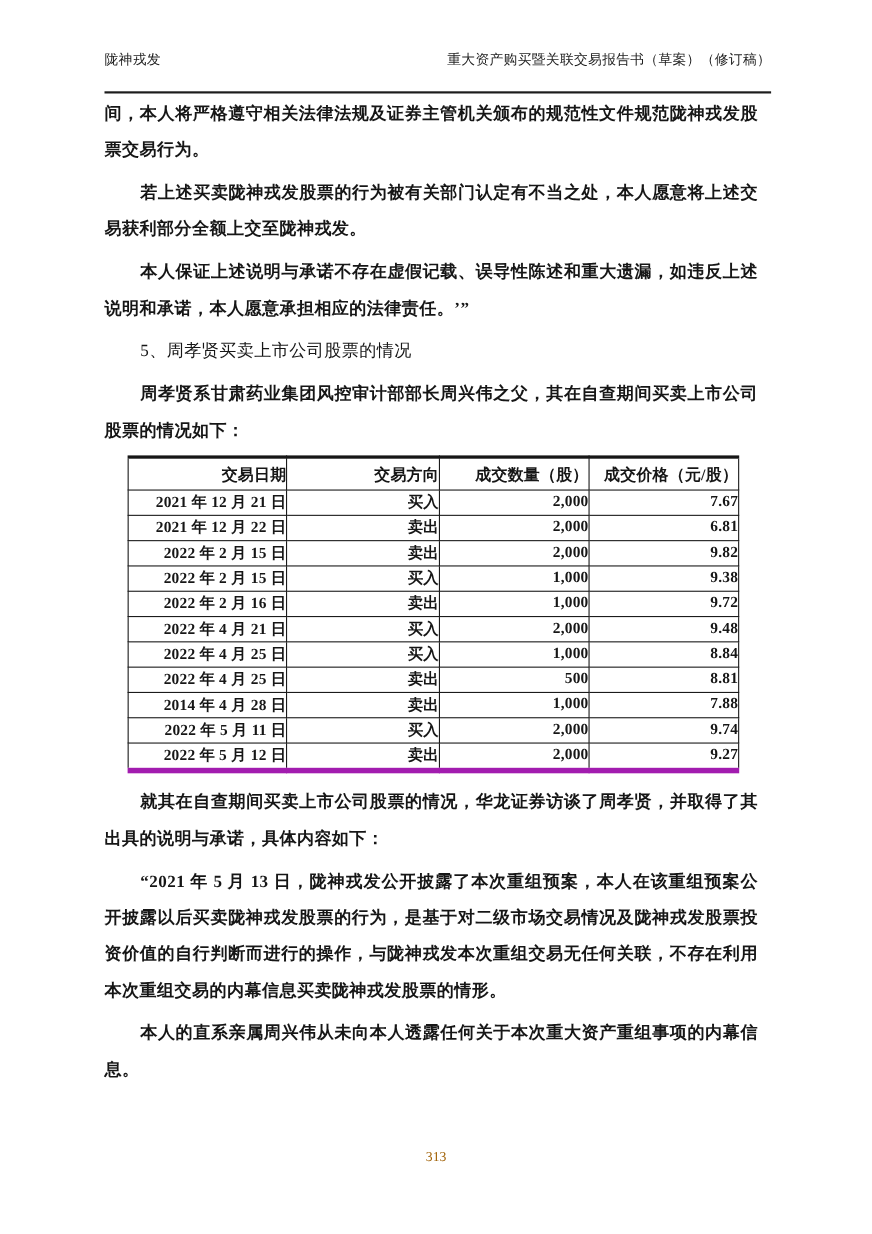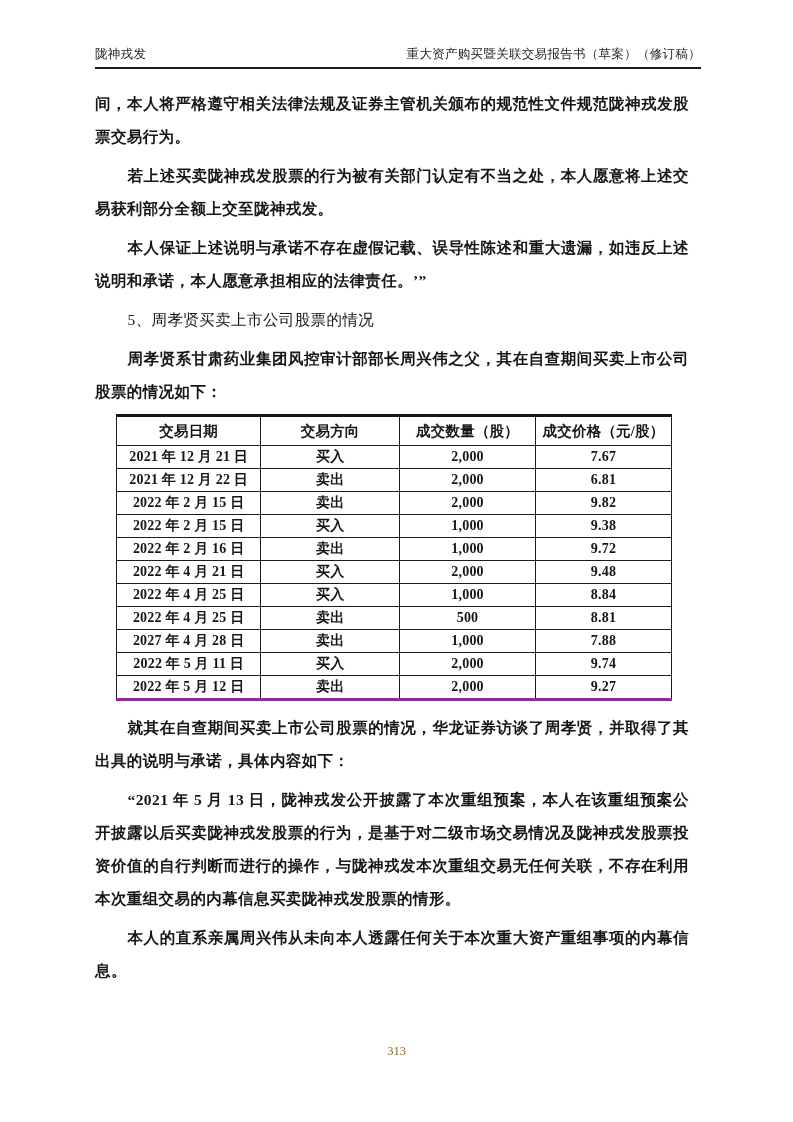--- a/index.html
+++ b/index.html
@@ -18,47 +18,47 @@
     top: 46px;
     left: 95px;
     right: 92px;
     display: flex;
     justify-content: space-between;
     align-items: flex-end;
     font-size: 12.5px;
     letter-spacing: 0.3px;
     color: #1d1d1d;
     border-bottom: 2px solid #1c1c1c;
-    padding-bottom: 4px;
+    padding-bottom: 20px;
   }
   .doc-body {
     position: absolute;
     top: 87px;
     left: 95px;
     right: 104px;
     font-size: 15.5px;
     font-weight: 700;
     line-height: 33px;
     text-align: justify;
     letter-spacing: 0.4px;
   }
   .doc-body p { margin: 0 0 6px; text-indent: 2.1em; }
   .doc-body p.no-indent { text-indent: 0; }
   .doc-body p.section-heading { font-weight: 400; }
   .trades-table {
     border-collapse: collapse;
     table-layout: fixed;
     width: 556px;
     margin: 4px 0 10px 21px;
-    text-align: center;
+    text-align: right;
     font-size: 14px;
     line-height: normal;
     letter-spacing: 0.2px;
     border-top: 3px solid #161616;
-    border-bottom: 3px solid #a21caf;
+    border-bottom: 5px solid #a21caf;
   }
   .trades-table th, .trades-table td {
     border: 1.6px solid #1b1b1b;
     padding: 0;
     font-weight: 700;
     overflow: hidden;
     white-space: nowrap;
   }
   .trades-table th { height: 28px; font-size: 14.5px; }
   .trades-table td { height: 22px; }
@@ -151,21 +151,21 @@
           <td>1,000</td>
           <td>8.84</td>
         </tr>
         <tr>
           <td>2022 年 4 月 25 日</td>
           <td>卖出</td>
           <td>500</td>
           <td>8.81</td>
         </tr>
         <tr>
-          <td>2027 年 4 月 28 日</td>
+          <td>2014 年 4 月 28 日</td>
           <td>卖出</td>
           <td>1,000</td>
           <td>7.88</td>
         </tr>
         <tr>
           <td>2022 年 5 月 11 日</td>
           <td>买入</td>
           <td>2,000</td>
           <td>9.74</td>
         </tr>

